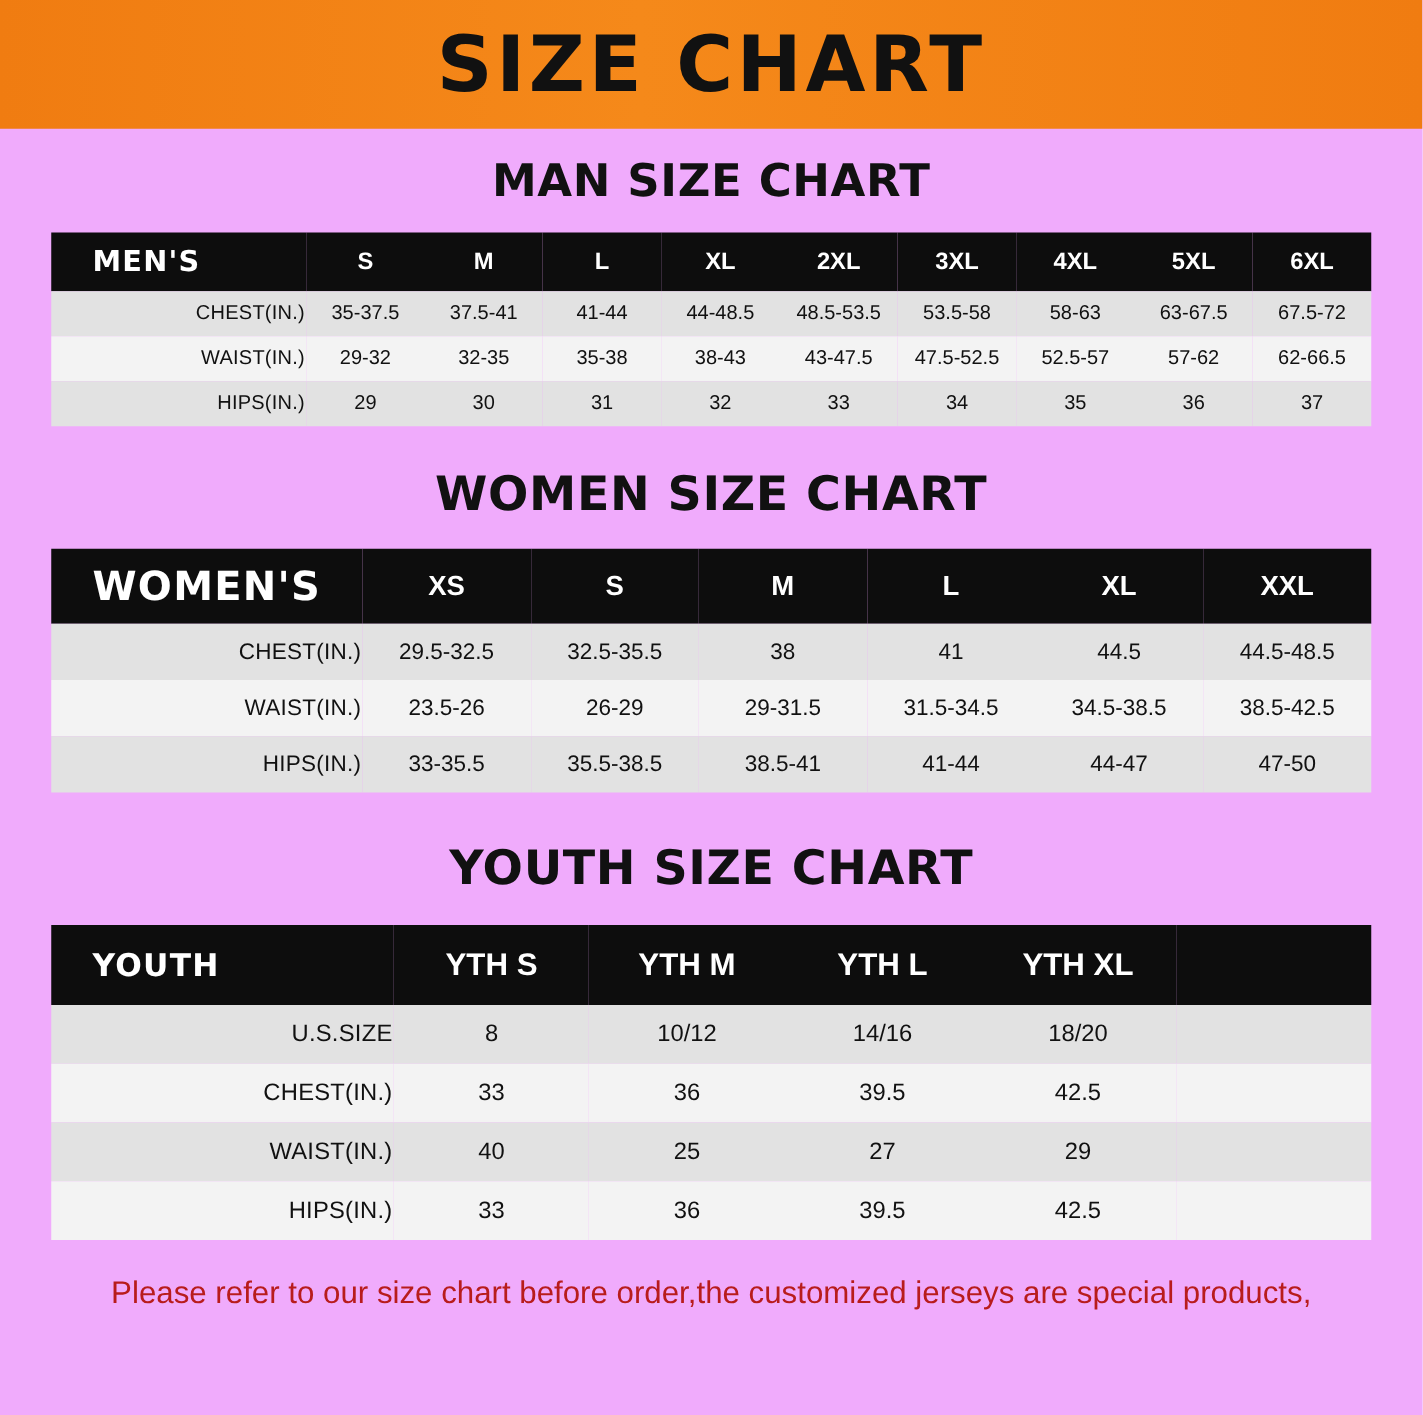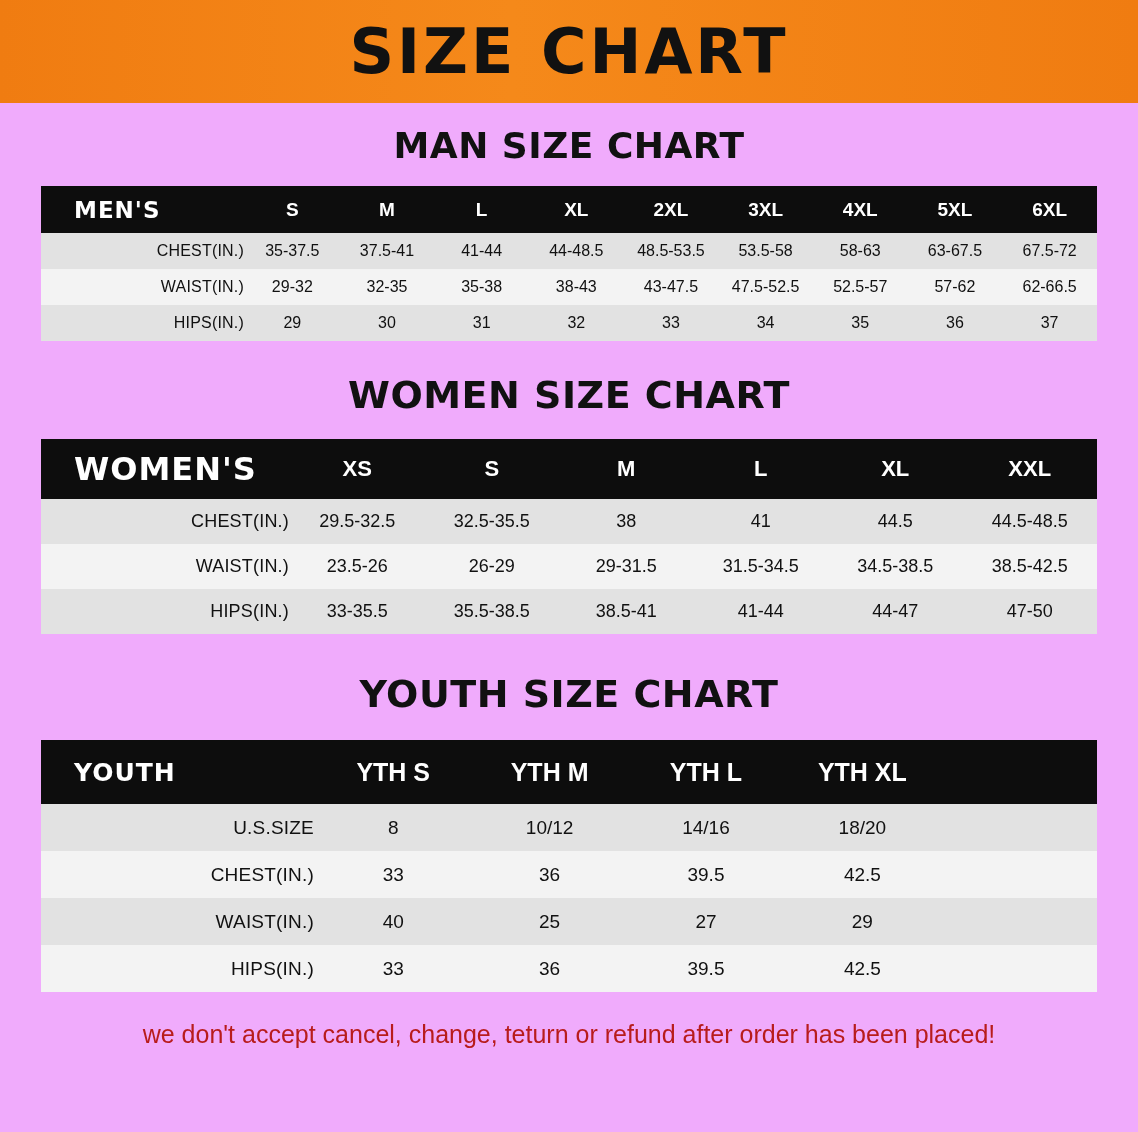--- a/index.html
+++ b/index.html
@@ -284,16 +284,16 @@
           <td>36</td>
           <td>39.5</td>
           <td>42.5</td>
           <td></td>
         </tr>
       </tbody>
     </table>
   </div>
 
   <div class="note">
-    <span class="note-line">we don't accept cancel, change, teturn or refund after order has been placed!</span>
+    <span class="note-line">Please refer to our size chart before order,the customized jerseys are special products,</span>
   </div>
 
 </div>
 
 </body></html>

